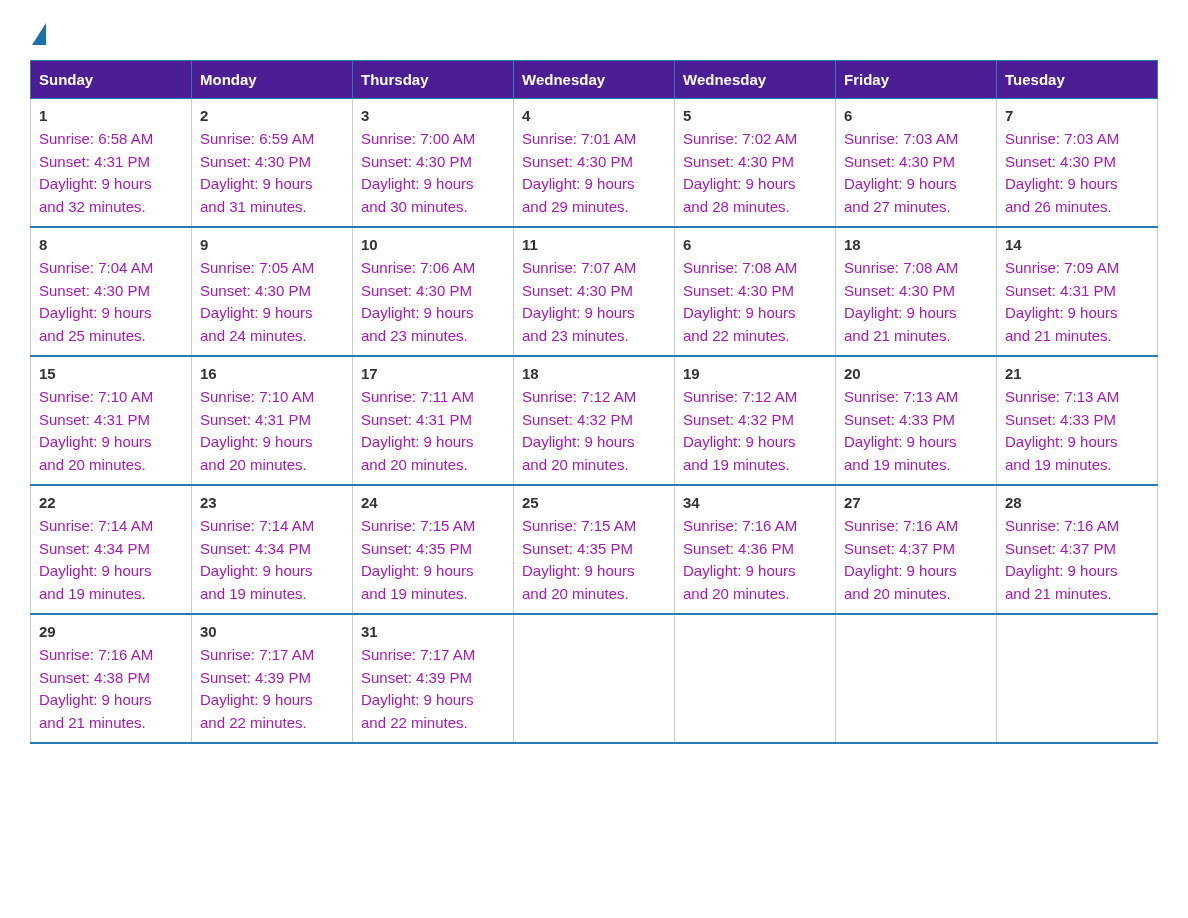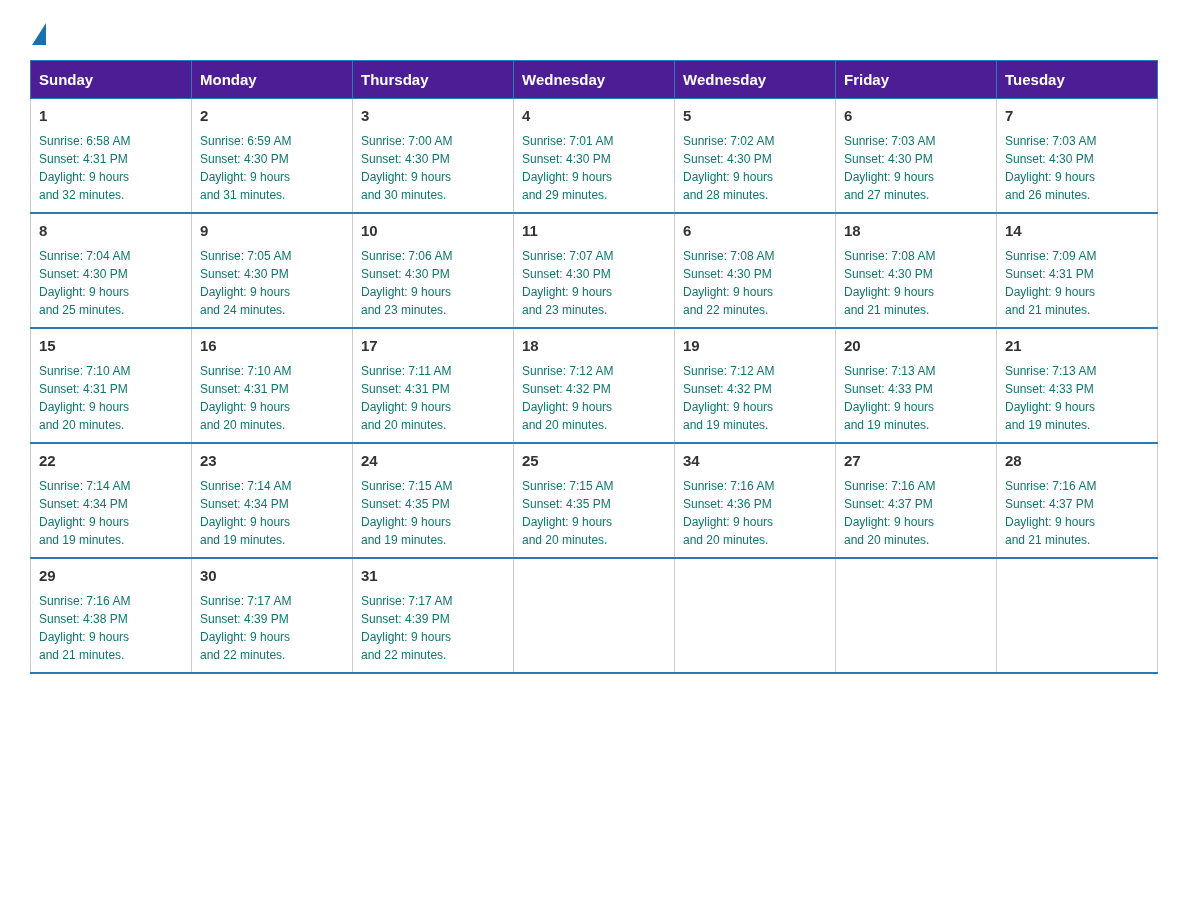--- a/index.html
+++ b/index.html
@@ -102,24 +102,23 @@
     }
 
     .day-number {
       font-size: 15px;
       font-weight: bold;
       margin-bottom: 4px;
       display: block;
     }
 
     .day-info {
-      font-size: 12px;
+      font-size: 15px;
       line-height: 1.5;
-      color: #0f766e;
-      margin-top: 8px;
+      color: #a21caf;
     }
 
     .empty-cell {
       background: #fff;
     }
   </style>
 </head>
 <body>
 
 <div class="header">

